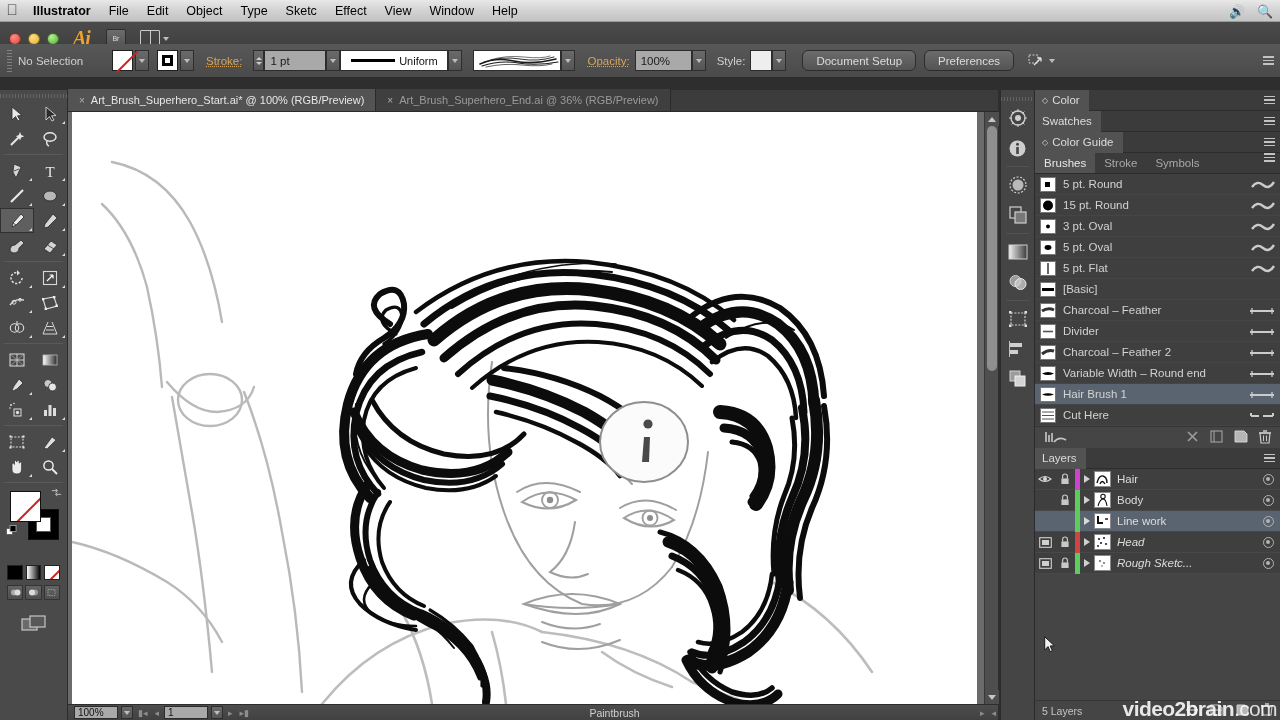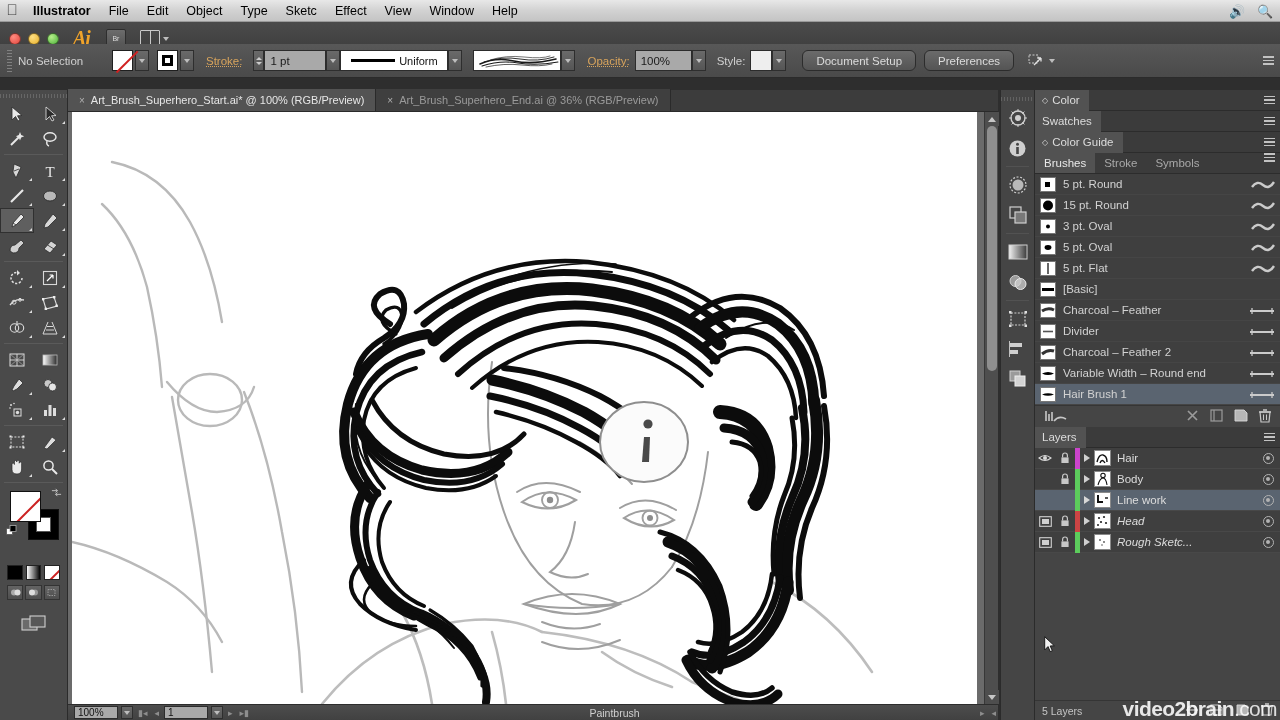--- a/index.html
+++ b/index.html
@@ -1053,20 +1053,38 @@
             </svg>
           </div>
         <div class="bname">Hair Brush 1</div>
         <div class="bicon">
             <svg width="26" height="11" viewBox="0 0 26 11">
               <path d="M1 6 L25 6" stroke="#cbcbcb" stroke-width="2"></path>
               <path d="M3 3 L3 9 M23 3 L23 9" stroke="#cbcbcb" stroke-width="1.3"></path>
             </svg>
           </div>
       </div>
+      <div class="brow">
+        <div class="bthumb">
+            <svg width="14" height="13">
+              <g stroke="#555" stroke-width="1">
+                <path d="M1 3 L13 3"></path>
+                <path d="M1 6.5 L13 6.5"></path>
+                <path d="M1 10 L13 10"></path>
+              </g>
+            </svg>
+          </div>
+        <div class="bname">Cut Here</div>
+        <div class="bicon">
+            <svg width="26" height="11" viewBox="0 0 26 11">
+              <path d="M2 6 L10 6 M14 6 L24 6" stroke="#cbcbcb" stroke-width="2"></path>
+              <path d="M2 3 L2 6 M24 3 L24 6" stroke="#cbcbcb" stroke-width="2"></path>
+            </svg>
+          </div>
+      </div>
     </div>
 
     <div class="panelfoot">
       <div class="left">
         <svg width="24" height="14" viewBox="0 0 24 14">
             <path d="M2 12 L2 2 M5 12 L5 5 M8 12 L8 3" stroke="#c7c7c7" stroke-width="1.6"></path>
             <path d="M10 12 Q15 6 22 10" stroke="#c7c7c7" stroke-width="1.6" fill="none"></path>
           </svg>
       </div>
       <div>

